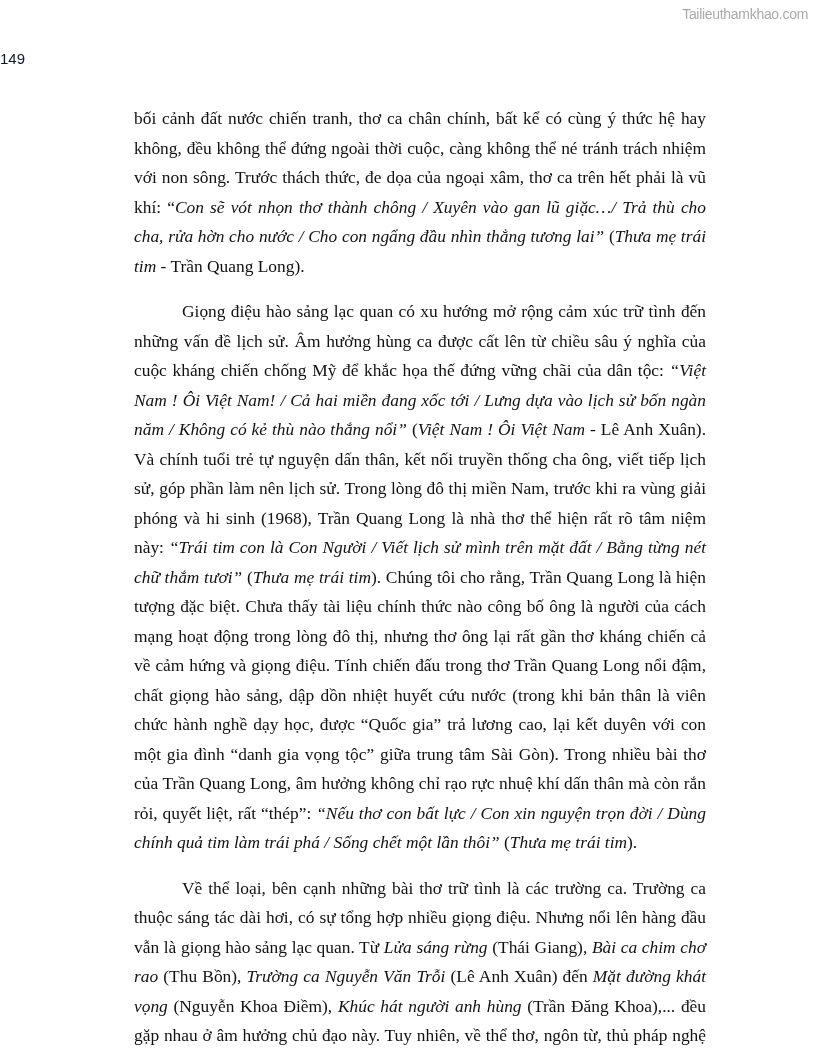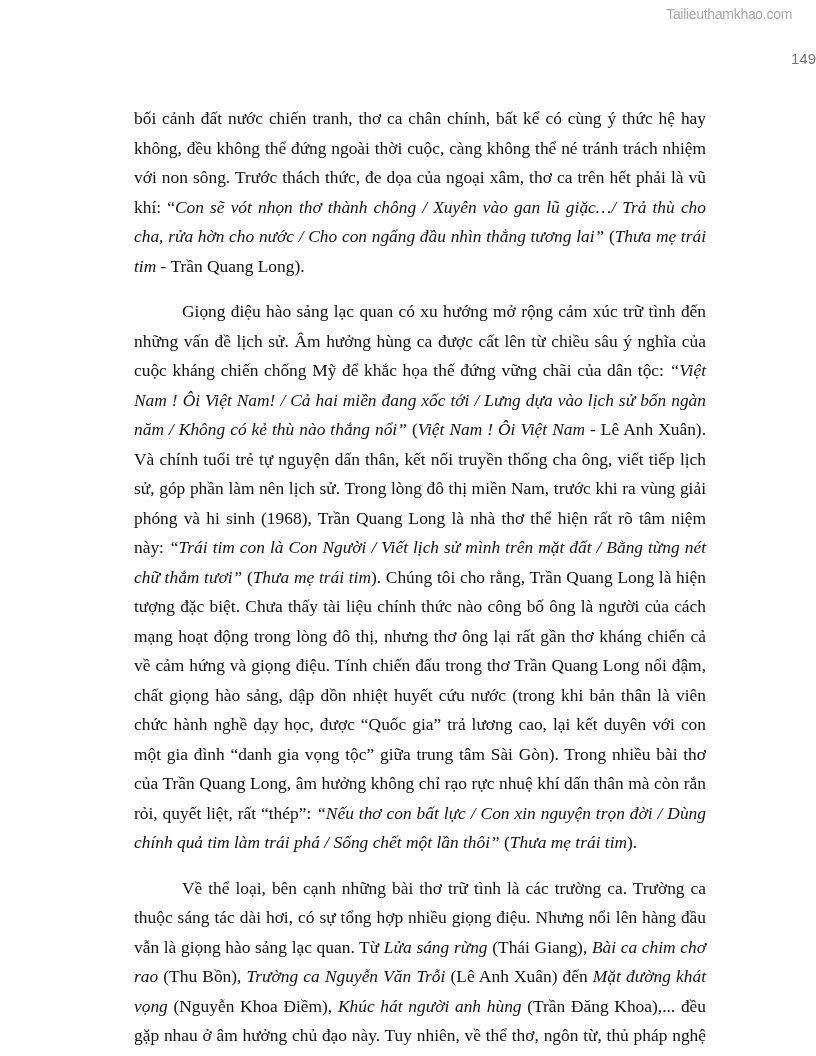--- a/index.html
+++ b/index.html
@@ -1,24 +1,24 @@
 <!DOCTYPE html>
 <html><head>
 <meta charset="utf-8">
 <style>
   html, body { margin: 0; padding: 0; background: #ffffff; }
   body { width: 816px; height: 1056px; position: relative; overflow: hidden; }
   .watermark {
-    position: absolute; top: 6px; right: 24px;
+    position: absolute; top: 6px; right: 8px;
     font-family: "Liberation Sans", sans-serif;
     font-size: 14px; color: #a9a9a9; letter-spacing: -0.3px;
   }
   .page-number {
-    position: absolute; top: 50px; left: 0; width: 816px; text-align: right;
-    font-family: "Liberation Sans", sans-serif; font-size: 15px; color: #737373;
+    position: absolute; top: 50px; left: 0; width: 816px; text-align: left;
+    font-family: "Liberation Sans", sans-serif; font-size: 15px; color: #0f172a;
   }
   .body-text {
     position: absolute; top: 88px; left: 118px; width: 604px;
     font-family: "Liberation Serif", serif; font-size: 17.4px; line-height: 29.5px;
     color: #111; text-align: justify;
   }
   .body-text p { margin: 16px; }
   .body-text p.indent { text-indent: 48px; }
   .it { font-style: italic; }
 </style>

